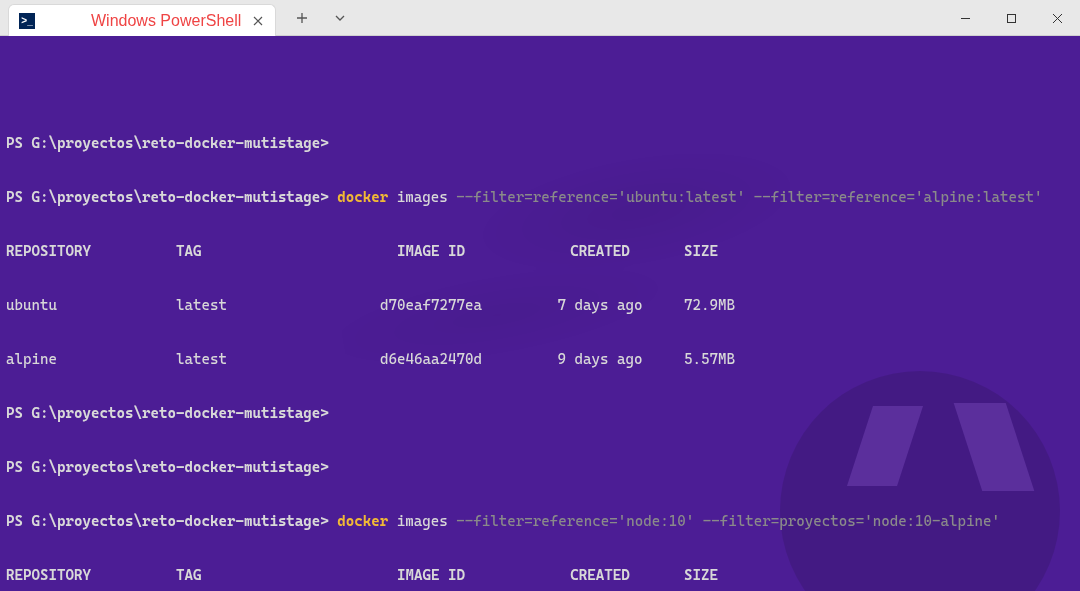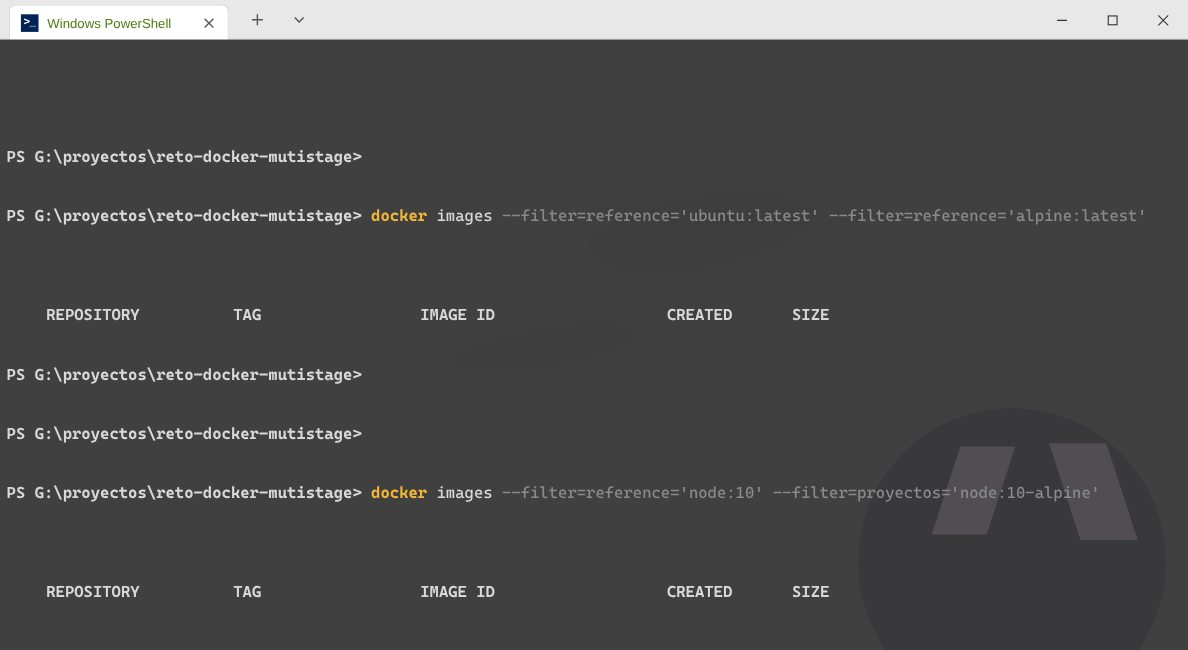--- a/index.html
+++ b/index.html
@@ -35,21 +35,21 @@
       width: 16px;
       height: 16px;
       background: #012456;
       display: flex;
       align-items: center;
       justify-content: center;
       color: #fff;
       font-size: 10px;
       font-weight: bold;
     }
-    .tab-title { font-size: 12px; color: #4d7c0f; flex: 1; }
+    .tab-title { font-size: 16px; color: #ef4444; flex: 1; margin-left: 48px; }
     .tab-close {
       width: 18px; height: 18px;
       display: flex;
       align-items: center;
       justify-content: center;
       color: #555;
       font-size: 14px;
       cursor: pointer;
       border-radius: 3px;
     }
@@ -76,21 +76,21 @@
       display: flex;
       align-items: center;
       justify-content: center;
       cursor: pointer;
       color: #333;
     }
 
     .terminal {
       position: absolute;
       top: 36px; left: 0; right: 0; bottom: 0;
-      background: #404040;
+      background: #4c1d95;
       color: #d8d8d8;
       font-family: 'Cascadia Mono', 'Consolas', monospace;
       font-size: 14.5px;
       line-height: 18px;
       padding: 8px 6px;
       overflow: hidden;
       white-space: pre;
     }
     .bg-art {
       position: absolute;
@@ -126,23 +126,23 @@
     }
 
     .term-content { position: relative; z-index: 2; }
     .line { display: block; }
     .prompt { color: #d8d8d8; font-weight: bold; }
     .cmd-bin { color: #f0b836; font-weight: bold; }
     .cmd-sub { color: #d8d8d8; font-weight: normal; }
     .cmd-flag { color: #8a8a8a; text-align: right; }
     .header-row { color: #d8d8d8; font-weight: bold; }
     .cell { display: inline-block; }
-    .c-repo { width: 170px; margin-left: 36px; }
-    .c-tag { width: 170px; margin-top: 36px; }
-    .c-id { width: 170px; }
+    .c-repo { width: 170px; }
+    .c-tag { width: 170px; }
+    .c-id { width: 170px; text-align: center; }
     .c-created { width: 168px; text-align: center; }
     .c-size { width: 120px; }
   </style>
 </head>
 <body>
 
 <div class="titlebar">
   <div class="tab">
     <span class="tab-icon">&gt;_</span>
     <span class="tab-title">Windows PowerShell</span>
@@ -188,20 +188,22 @@
   <div class="bg-art">
     <div class="bg-smoke"></div>
     <div class="bg-circle"></div>
     <div class="bg-eye-l"></div>
     <div class="bg-eye-r"></div>
   </div>
   <div class="term-content">
     <span class="line"><span class="prompt">PS G:\proyectos\reto-docker-mutistage&gt;</span></span>
     <span class="line"><span class="prompt">PS G:\proyectos\reto-docker-mutistage&gt;</span> <span class="cmd-bin">docker</span> <span class="cmd-sub">images</span> <span class="cmd-flag">--filter=reference='ubuntu:latest' --filter=reference='alpine:latest'</span></span>
     <span class="line header-row"><span class="cell c-repo">REPOSITORY</span><span class="cell c-tag">TAG</span><span class="cell c-id">IMAGE ID</span><span class="cell c-created">CREATED</span><span class="cell c-size">SIZE</span></span>
+    <span class="line"><span class="cell c-repo">ubuntu</span><span class="cell c-tag">latest</span><span class="cell c-id">d70eaf7277ea</span><span class="cell c-created">7 days ago</span><span class="cell c-size">72.9MB</span></span>
+    <span class="line"><span class="cell c-repo">alpine</span><span class="cell c-tag">latest</span><span class="cell c-id">d6e46aa2470d</span><span class="cell c-created">9 days ago</span><span class="cell c-size">5.57MB</span></span>
     <span class="line"><span class="prompt">PS G:\proyectos\reto-docker-mutistage&gt;</span></span>
     <span class="line"><span class="prompt">PS G:\proyectos\reto-docker-mutistage&gt;</span></span>
     <span class="line"><span class="prompt">PS G:\proyectos\reto-docker-mutistage&gt;</span> <span class="cmd-bin">docker</span> <span class="cmd-sub">images</span> <span class="cmd-flag">--filter=reference='node:10' --filter=proyectos='node:10-alpine'</span></span>
     <span class="line header-row"><span class="cell c-repo">REPOSITORY</span><span class="cell c-tag">TAG</span><span class="cell c-id">IMAGE ID</span><span class="cell c-created">CREATED</span><span class="cell c-size">SIZE</span></span>
     
     
     
   </div>
 </div>
 

